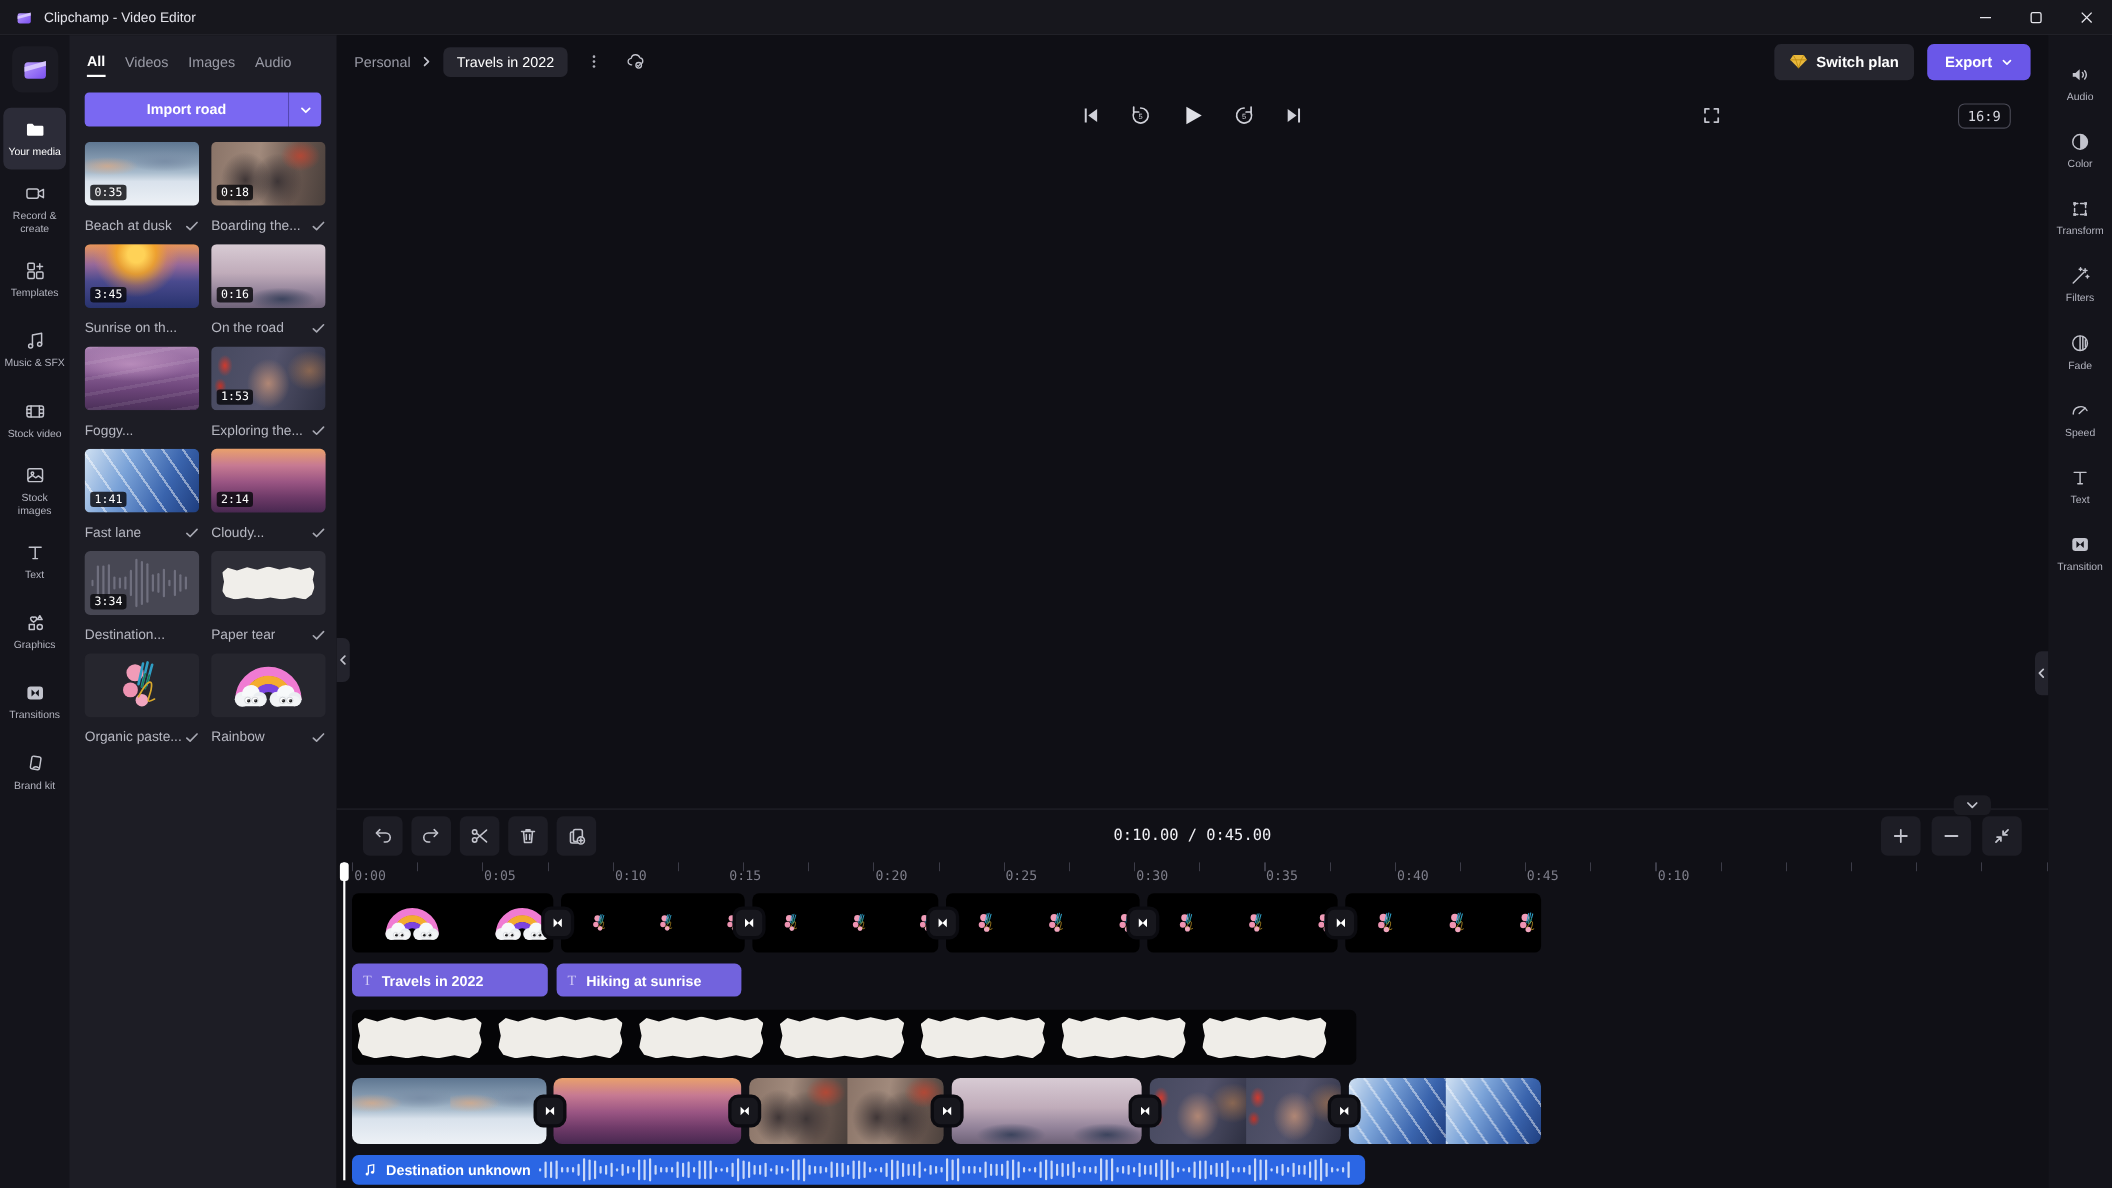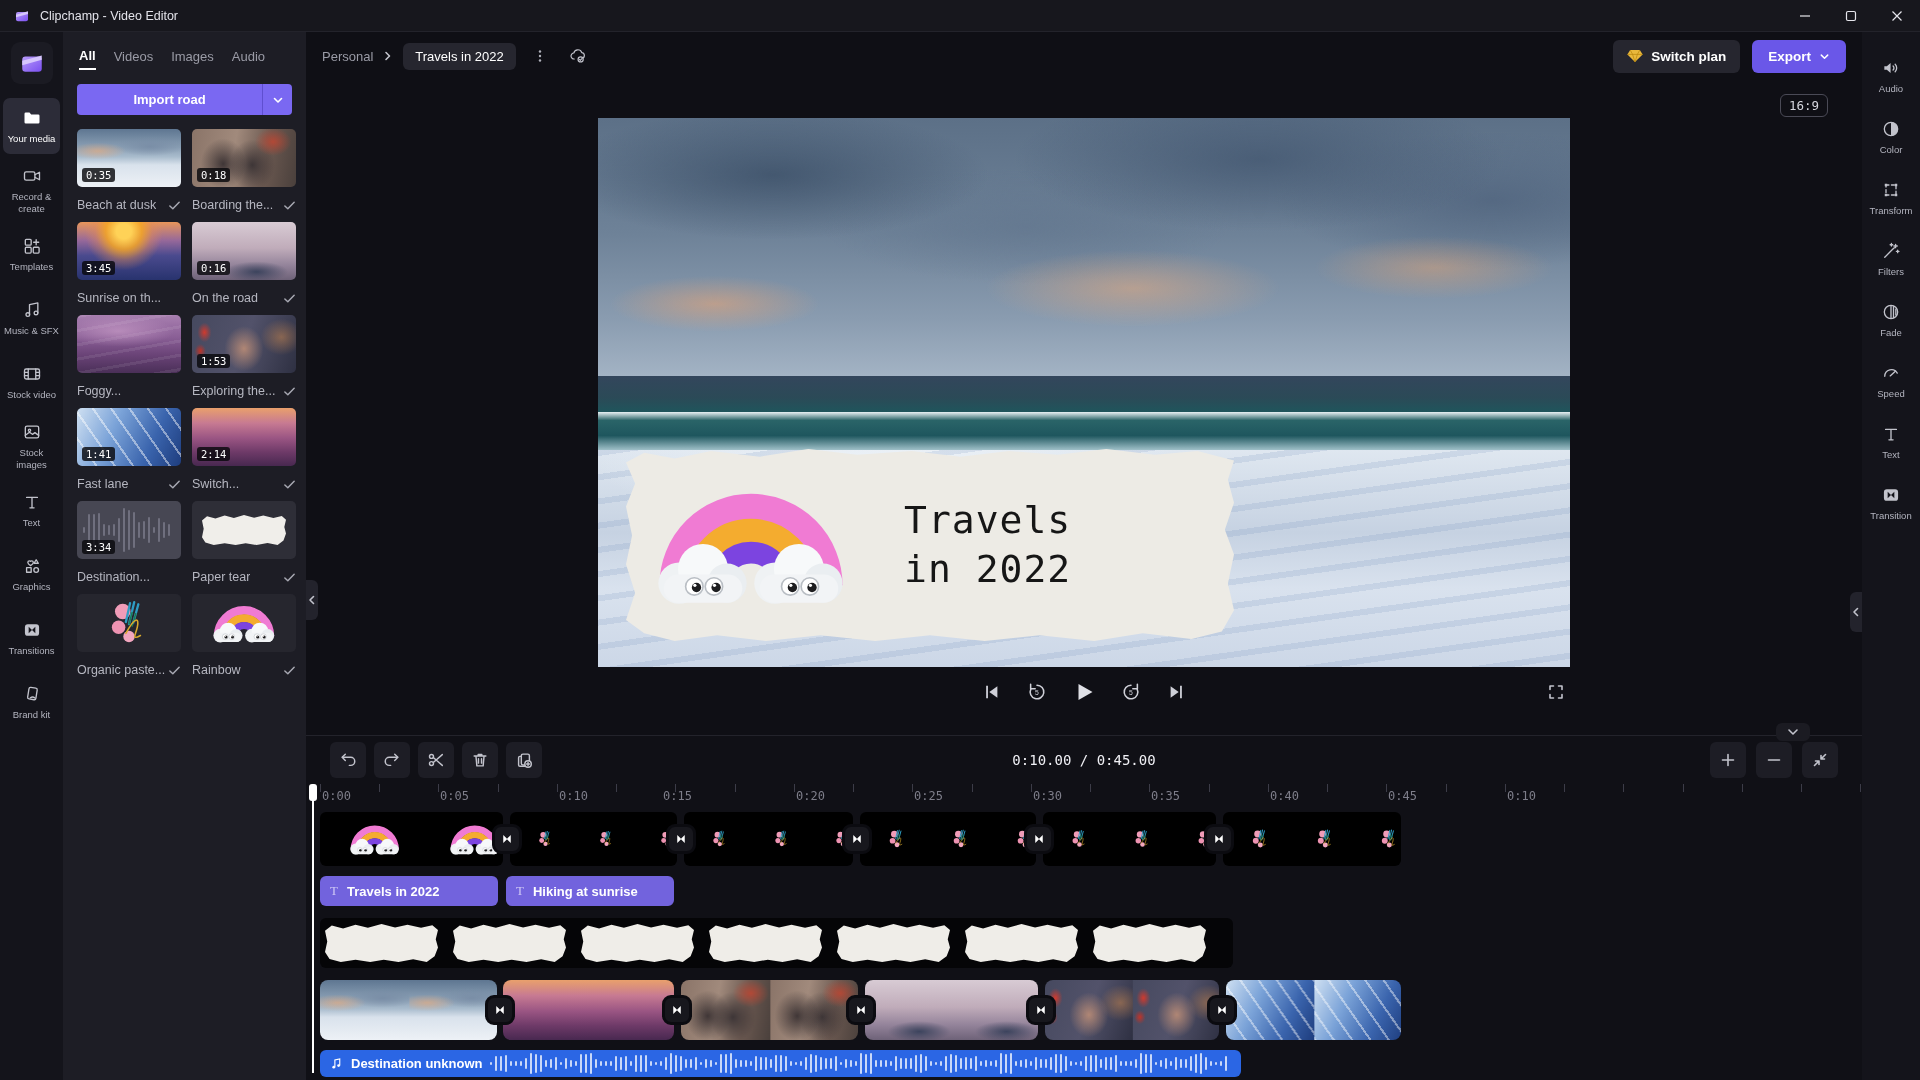--- a/index.html
+++ b/index.html
@@ -394,21 +394,21 @@
               <path d="M2 7.5l3.2 3L12 3.5" stroke="#a7a8b2"></path>
             </svg>
         </div>
       </div>
 
       <div class="m-item">
         <div class="thumb thumb-cloudy">
           <span class="dur">2:14</span>
         </div>
         <div class="m-label-row">
-          <span class="m-label">Switch...</span>
+          <span class="m-label">Cloudy...</span>
           <svg class="check ic" width="13" height="13" viewBox="0 0 14 14">
               <path d="M2 7.5l3.2 3L12 3.5" stroke="#a7a8b2"></path>
             </svg>
         </div>
       </div>
 
       <div class="m-item">
         <div class="thumb thumb-audio">
           <div class="waveform wave-grey">
               <i style="height: 12%;"></i>
@@ -521,35 +521,20 @@
           <svg class="ic" width="11" height="11" viewBox="0 0 12 12" style="stroke:#fff">
               <path d="M2.5 4.5L6 8l3.5-3.5"></path>
             </svg>
         </div>
       </div>
     </header>
 
     <section class="preview">
       <span class="aspect-badge">16:9</span>
 
-      <div class="stage">
-        <div class="sky"></div>
-        <div class="sea"></div>
-        <div class="wave"></div>
-        <div class="foam"></div>
-        <div class="title-card">
-          <svg class="card-rainbow" width="218" height="164" viewBox="0 0 200 150">
-              <use href="#sym-rainbow"></use>
-            </svg>
-          <div class="card-text">
-            <div>Travels</div>
-            <div>in 2022</div>
-          </div>
-        </div>
-      </div>
 
       <div class="transport">
         <span class="tr-btn">
           <svg width="18" height="18" viewBox="0 0 20 20">
               <path d="M4.5 3v14" stroke="#cfd0d8" stroke-width="2"></path>
               <path d="M16 3.5L7 10l9 6.5z" fill="#cfd0d8"></path>
             </svg>
         </span>
         <span class="tr-btn">
           <svg width="20" height="20" viewBox="0 0 22 22">

